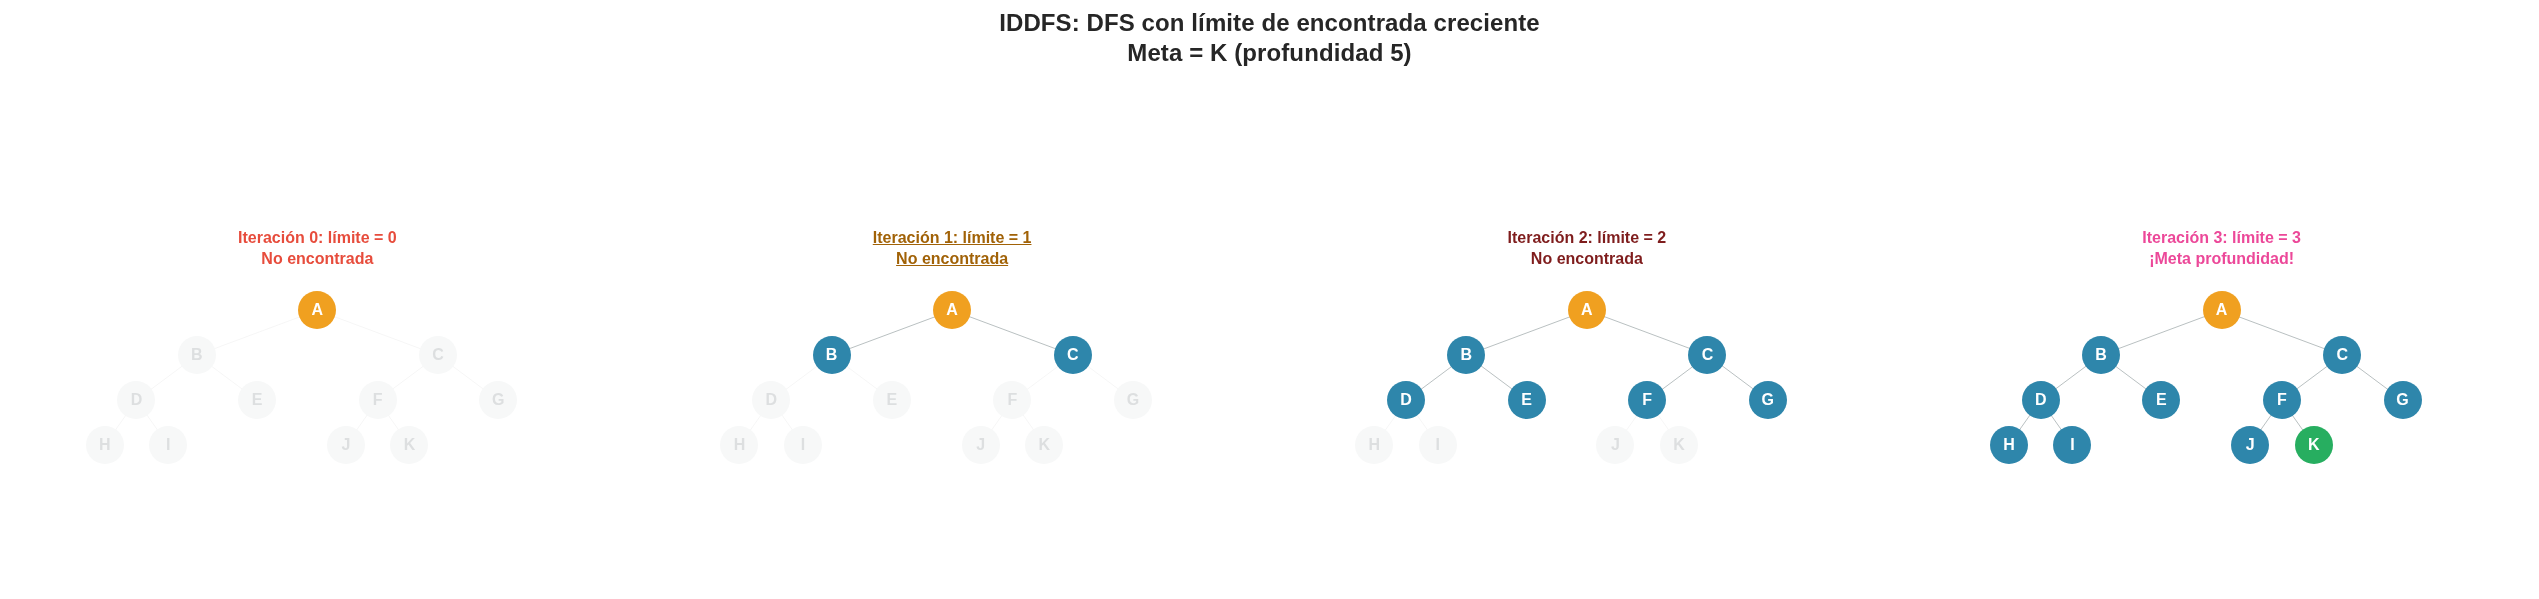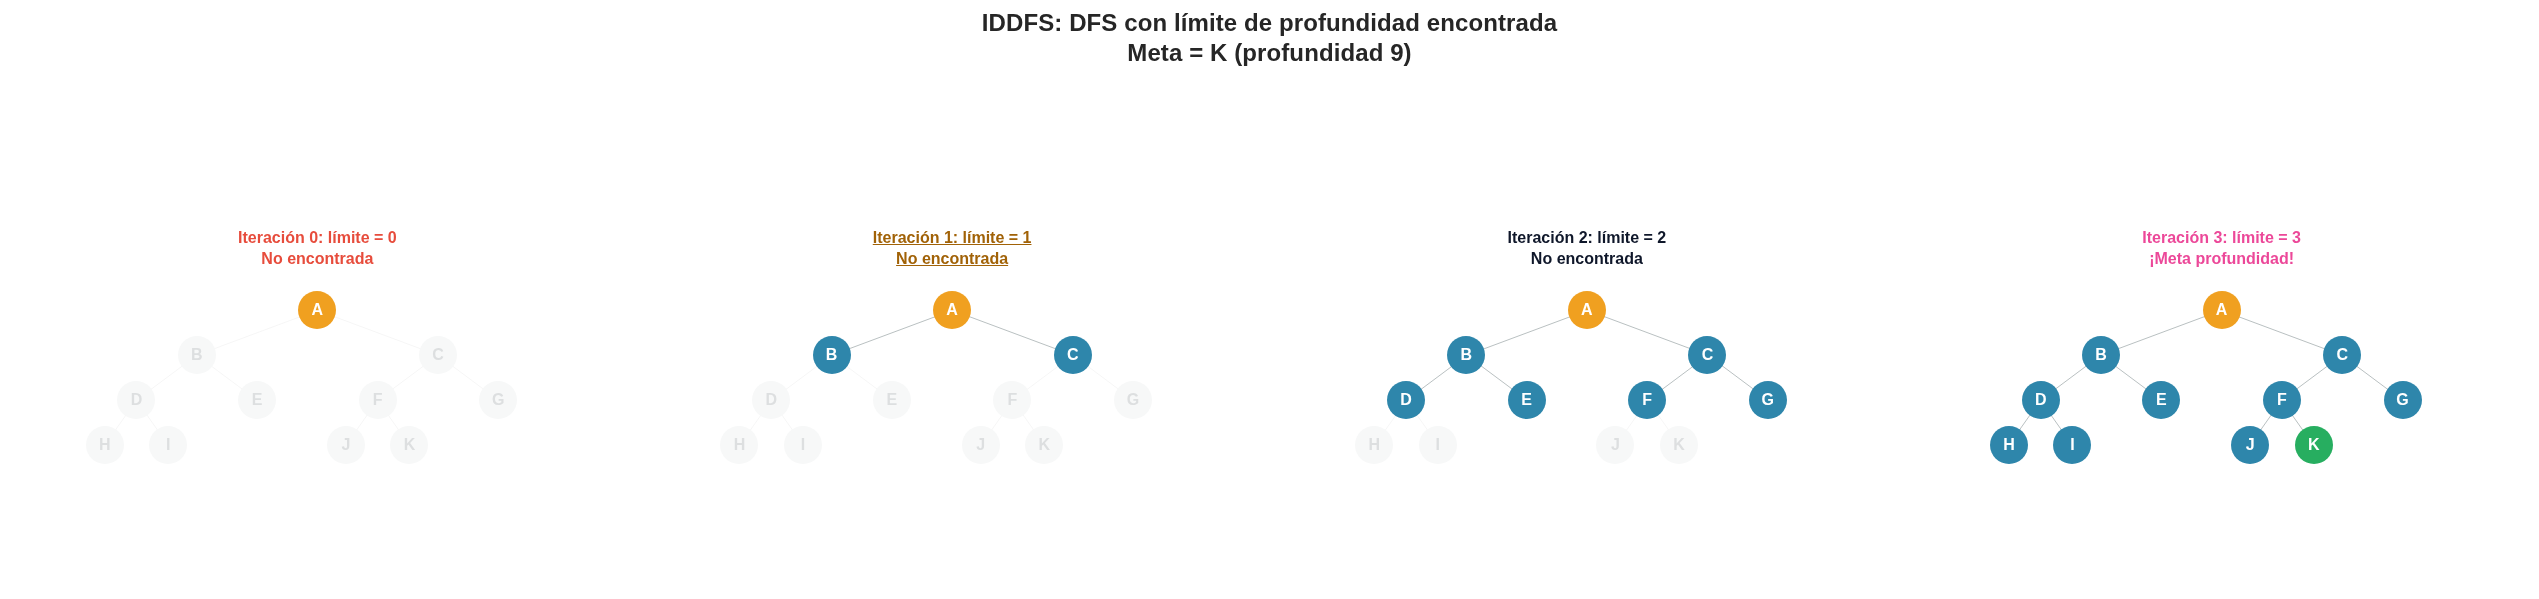--- a/index.html
+++ b/index.html
@@ -91,22 +91,22 @@
   .node.state-active { background: #2e86ab; color: #ffffff; }
   .node.state-goal   { background: #27ae60; color: #ffffff; }
   .node.state-faded  { background: #f7f8f8; color: #dddfe0; }
 </style>
 </head>
 <body>
 
 <div id="figure">
 
   <div class="title-block">
-    <div class="title-line">IDDFS: DFS con límite de profundidad encontrada</div>
-    <div class="title-line">Meta = K (profundidad 9)</div>
+    <div class="title-line">IDDFS: DFS con límite de encontrada creciente</div>
+    <div class="title-line">Meta = K (profundidad 5)</div>
   </div>
 
   <div class="panels">
       <div class="panel">
         <div class="panel-header" style="color: rgb(231, 76, 60);"><span>Iteración 0: límite = 0</span><span class="hl2">No encontrada</span></div>
         <div class="tree-area">
           <svg class="tree-svg" viewBox="0 0 100 100" preserveAspectRatio="none">
             <line x1="50" y1="11" x2="31" y2="25" stroke="#ededed" stroke-width="0.5" vector-effect="non-scaling-stroke" stroke-linecap="round"></line>
             <line x1="50" y1="11" x2="69" y2="25" stroke="#ededed" stroke-width="0.5" vector-effect="non-scaling-stroke" stroke-linecap="round"></line>
             <line x1="31" y1="25" x2="21.5" y2="39" stroke="#ededed" stroke-width="0.5" vector-effect="non-scaling-stroke" stroke-linecap="round"></line>
@@ -197,21 +197,21 @@
           </div>
           <div class="node state-faded" style="left: 54.5%; top: 53%;">
             <span>J</span>
           </div>
           <div class="node state-faded" style="left: 64.5%; top: 53%;">
             <span>K</span>
           </div>
         </div>
       </div>
       <div class="panel">
-        <div class="panel-header" style="color: #0f172a;"><span>Iteración 2: límite = 2</span><span class="hl2">No encontrada</span></div>
+        <div class="panel-header" style="color: #7f1d1d;"><span>Iteración 2: límite = 2</span><span class="hl2">No encontrada</span></div>
         <div class="tree-area">
           <svg class="tree-svg" viewBox="0 0 100 100" preserveAspectRatio="none">
             <line x1="21.5" y1="39" x2="16.5" y2="53" stroke="#ededed" stroke-width="0.5" vector-effect="non-scaling-stroke" stroke-linecap="round"></line>
             <line x1="21.5" y1="39" x2="26.5" y2="53" stroke="#ededed" stroke-width="0.5" vector-effect="non-scaling-stroke" stroke-linecap="round"></line>
             <line x1="59.5" y1="39" x2="54.5" y2="53" stroke="#ededed" stroke-width="0.5" vector-effect="non-scaling-stroke" stroke-linecap="round"></line>
             <line x1="59.5" y1="39" x2="64.5" y2="53" stroke="#ededed" stroke-width="0.5" vector-effect="non-scaling-stroke" stroke-linecap="round"></line>
             <line x1="50" y1="11" x2="31" y2="25" stroke="#7f8c8d" stroke-width="0.55" vector-effect="non-scaling-stroke" stroke-linecap="round"></line>
             <line x1="50" y1="11" x2="69" y2="25" stroke="#7f8c8d" stroke-width="0.55" vector-effect="non-scaling-stroke" stroke-linecap="round"></line>
             <line x1="31" y1="25" x2="21.5" y2="39" stroke="#7f8c8d" stroke-width="0.55" vector-effect="non-scaling-stroke" stroke-linecap="round"></line>
             <line x1="31" y1="25" x2="40.5" y2="39" stroke="#7f8c8d" stroke-width="0.55" vector-effect="non-scaling-stroke" stroke-linecap="round"></line>

